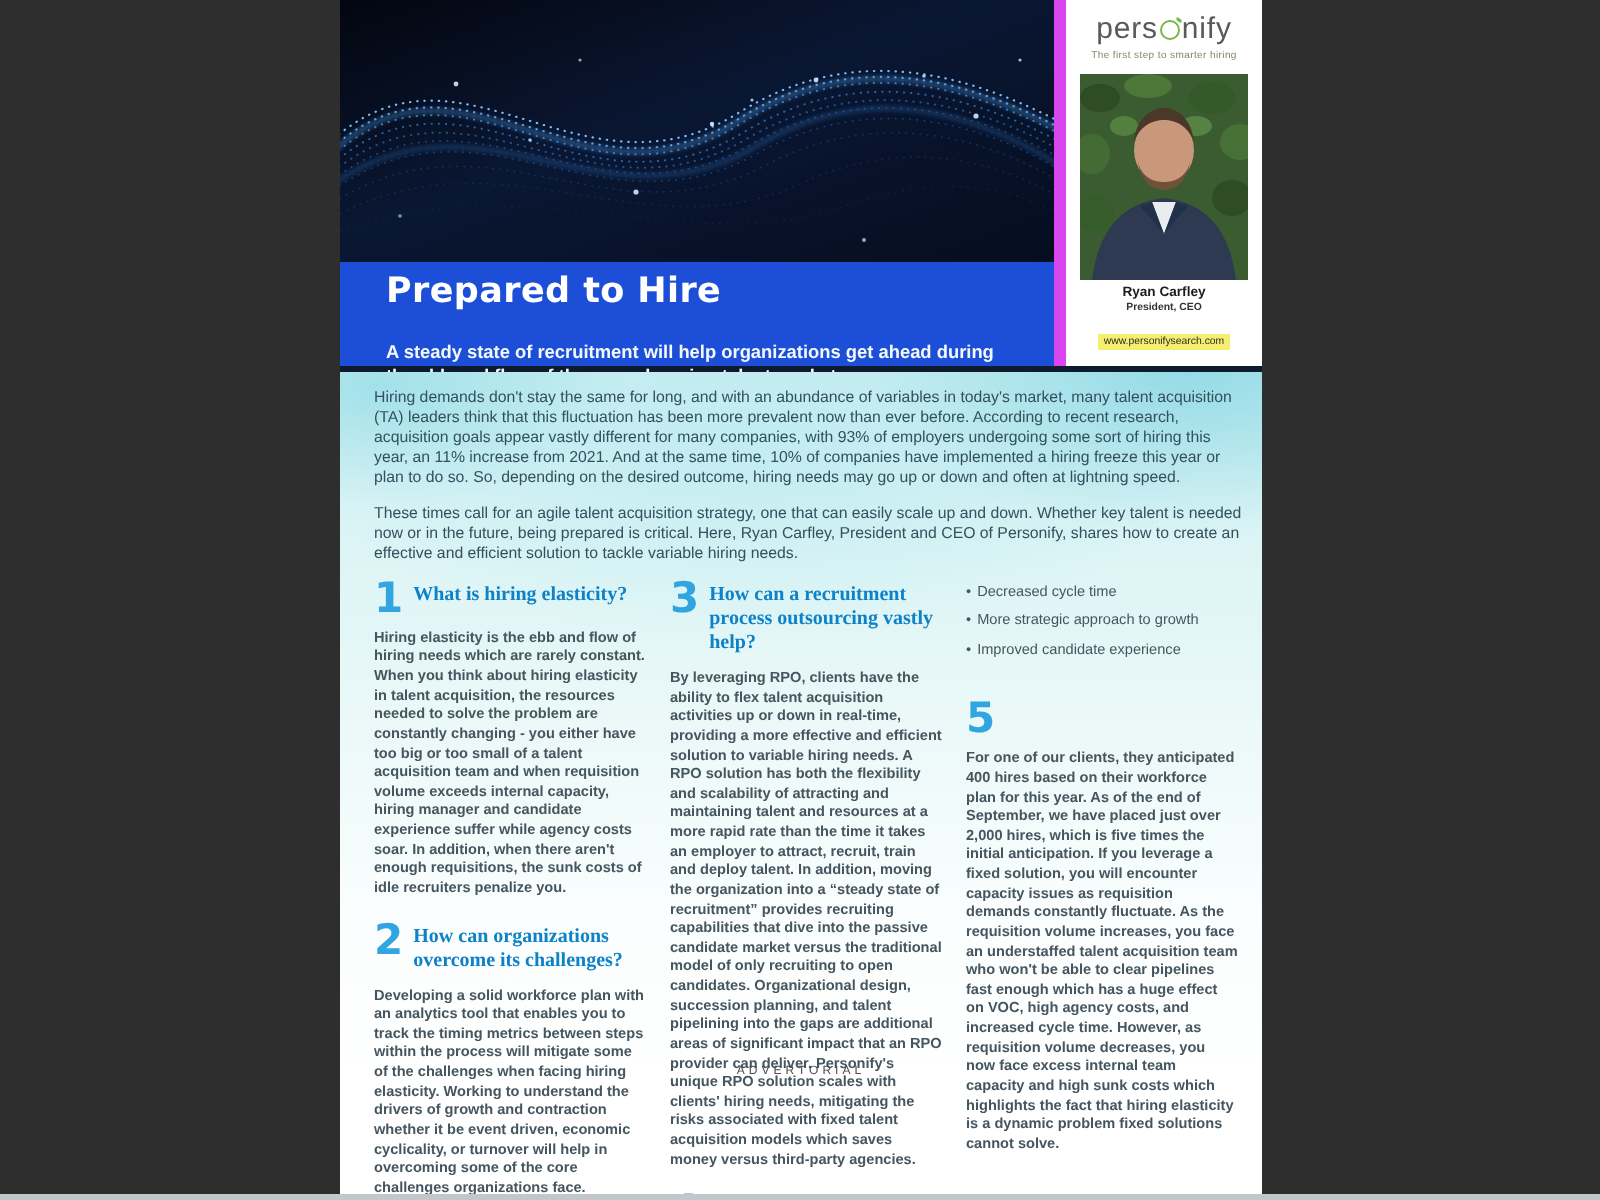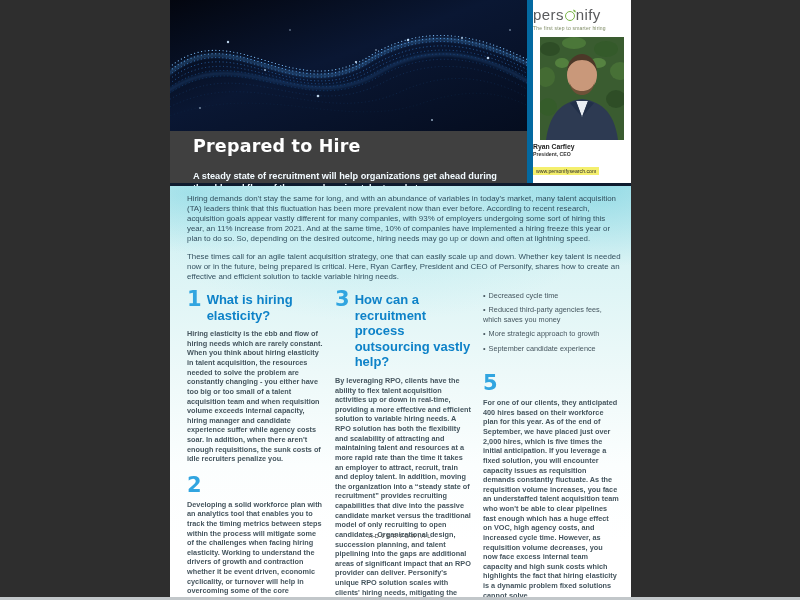--- a/index.html
+++ b/index.html
@@ -5,27 +5,27 @@
   html,body{margin:0;padding:0;background:#2e2e2e;width:800px;height:600px;overflow:hidden;
     font-family:"Liberation Sans",sans-serif;-webkit-font-smoothing:antialiased;}
   .stage{position:relative;width:800px;height:600px;background:#2e2e2e;}
   .page{position:absolute;left:170px;top:0;width:461px;height:600px;background:#ffffff;}
 
   
   .top-band{display:flex;height:183px;background:#ffffff;}
   .hero-col{width:357px;display:flex;flex-direction:column;}
   .hero{flex:1;position:relative;overflow:hidden;background:#050a16;}
   .hero svg{display:block;width:100%;height:100%;}
-  .banner{height:52px;background:#404040;padding:5px 10px 0 23px;box-sizing:border-box;}
+  .banner{height:52px;background:#1d4ed8;padding:5px 10px 0 23px;box-sizing:border-box;}
   .banner-title{font-size:17.5px;font-weight:bold;color:#ffffff;letter-spacing:.2px;
     font-family:"DejaVu Sans","Liberation Sans",sans-serif;}
   .banner-sub{margin-top:14px;font-size:9.2px;line-height:1.32;font-weight:bold;color:#f2faff;width:312px;}
 
-  .brand-col{flex:1;background:#ffffff;padding-top:7px;box-sizing:border-box;
-    border-left:6px solid #0369a1;}
+  .brand-col{flex:1;background:#ffffff;text-align:center;padding-top:7px;box-sizing:border-box;
+    border-left:6px solid #d946ef;}
   .logo{font-size:15px;color:#595a5c;letter-spacing:.4px;line-height:1;white-space:nowrap;}
   .logo-o{position:relative;display:inline-block;width:8px;height:8px;border:1.7px solid #7ab648;
     border-radius:50%;margin:0 1px 0 1px;vertical-align:-0.5px;}
   .logo-o::after{content:"";position:absolute;right:-2px;top:-2px;width:3px;height:2px;
     background:#7ab648;border-radius:0 80% 0 80%;transform:rotate(20deg);}
   .o-glyph{position:absolute;opacity:0;}
   .tagline{margin-top:3px;font-size:5px;color:#7d8a63;letter-spacing:.2px;}
   .headshot{width:84px;height:103px;margin:6px auto 3px;overflow:hidden;}
   .headshot svg{display:block;width:100%;height:100%;}
   .person-name{font-size:6.8px;font-weight:bold;color:#1c1c1c;}
@@ -42,21 +42,21 @@
       radial-gradient(ellipse 45% 28% at 4% 2%, rgba(128,213,226,.55), transparent 60%),
       radial-gradient(ellipse 70% 40% at 45% 10%, rgba(170,230,238,.45), transparent 70%),
       linear-gradient(to bottom, #cdeff2 0%, #dcf4f5 24%, #edf9f9 52%, #fbfefe 78%, #ffffff 100%);}
   .intro{margin:0 0 9px 0;font-size:7.9px;line-height:1.25;color:#33505f;width:436px;}
   .columns{display:flex;gap:12px;margin-top:7px;}
   .col{flex:1;min-width:0;}
   .sec{margin-bottom:13px;}
   .sec-head{display:flex;gap:5px;align-items:flex-start;}
   .num{font-size:21px;font-weight:bold;color:#31a5e0;line-height:.8;
     font-family:"DejaVu Sans","Liberation Sans",sans-serif;}
-  .q{font-size:13px;font-weight:bold;color:#0e82c8;line-height:1.2;padding-top:1px;}
+  .q{font-size:10px;font-weight:bold;color:#0e82c8;line-height:1.2;padding-top:1px;font-family:Liberation Serif, serif;}
   .sec-body{margin:6px 0 0;font-size:7.3px;line-height:1.32;color:#46565f;font-weight:bold;}
   .bullets{margin-bottom:22px;}
   .bullet{margin:0 0 5px;font-size:7.3px;line-height:1.3;color:#46565f;}
   .bullet .dot{margin-right:3px;color:#46565f;}
   .advert{position:absolute;left:0;right:0;bottom:4px;text-align:center;font-size:6px;
     letter-spacing:2px;color:#4a4a4a;}
   .bottom-strip{position:absolute;left:0;bottom:0;width:800px;height:3px;background:#c2c7ca;}
 </style>
 </head>
 <body>
@@ -161,20 +161,21 @@
           <div class="sec">
             <div class="sec-head">
               <span class="num">1</span>
               <span class="q">What is hiring elasticity?</span>
             </div>
             <p class="sec-body">Hiring elasticity is the ebb and flow of hiring needs which are rarely constant. When you think about hiring elasticity in talent acquisition, the resources needed to solve the problem are constantly changing - you either have too big or too small of a talent acquisition team and when requisition volume exceeds internal capacity, hiring manager and candidate experience suffer while agency costs soar. In addition, when there aren't enough requisitions, the sunk costs of idle recruiters penalize you.</p>
           </div>
           <div class="sec">
             <div class="sec-head">
               <span class="num">2</span>
+              <span class="q">How can organizations overcome its challenges?</span>
             </div>
             <p class="sec-body">Developing a solid workforce plan with an analytics tool that enables you to track the timing metrics between steps within the process will mitigate some of the challenges when facing hiring elasticity. Working to understand the drivers of growth and contraction whether it be event driven, economic cyclicality, or turnover will help in overcoming some of the core challenges organizations face.</p>
           </div>
         </div>
 
         <div class="col">
           <div class="sec">
             <div class="sec-head">
               <span class="num">3</span>
               <span class="q">How can a recruitment process outsourcing vastly help?</span>
@@ -186,23 +187,22 @@
               <span class="num">4</span>
               <span class="q">What are some of its benefits?</span>
             </div>
             <p class="sec-body">There are several benefits an organization can experience, including:</p>
           </div>
         </div>
 
         <div class="col">
           <div class="bullets">
             <p class="bullet"><span class="dot">•</span><span>Decreased cycle time</span></p>
-            <p class="bullet"><span class="dot">•</span><span>Reduced third-party agencies fees, which saves you money</span></p>
             <p class="bullet"><span class="dot">•</span><span>More strategic approach to growth</span></p>
-            <p class="bullet"><span class="dot">•</span><span>September candidate experience</span></p>
+            <p class="bullet"><span class="dot">•</span><span>Improved candidate experience</span></p>
           </div>
           <div class="sec">
             <div class="sec-head">
               <span class="num">5</span>
             </div>
             <p class="sec-body">For one of our clients, they anticipated 400 hires based on their workforce plan for this year. As of the end of September, we have placed just over 2,000 hires, which is five times the initial anticipation. If you leverage a fixed solution, you will encounter capacity issues as requisition demands constantly fluctuate. As the requisition volume increases, you face an understaffed talent acquisition team who won't be able to clear pipelines fast enough which has a huge effect on VOC, high agency costs, and increased cycle time. However, as requisition volume decreases, you now face excess internal team capacity and high sunk costs which highlights the fact that hiring elasticity is a dynamic problem fixed solutions cannot solve.</p>
           </div>
         </div>
 
       </div>

